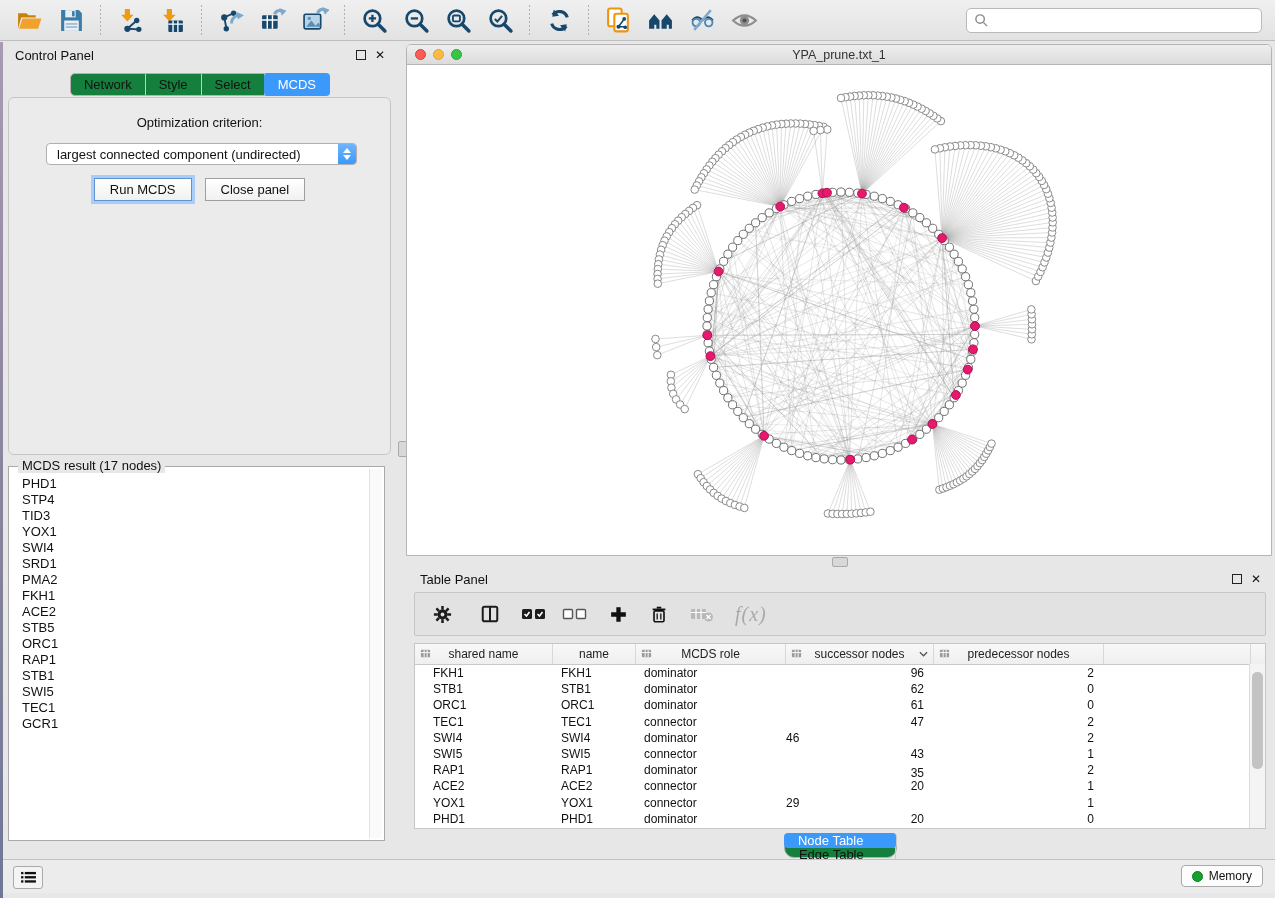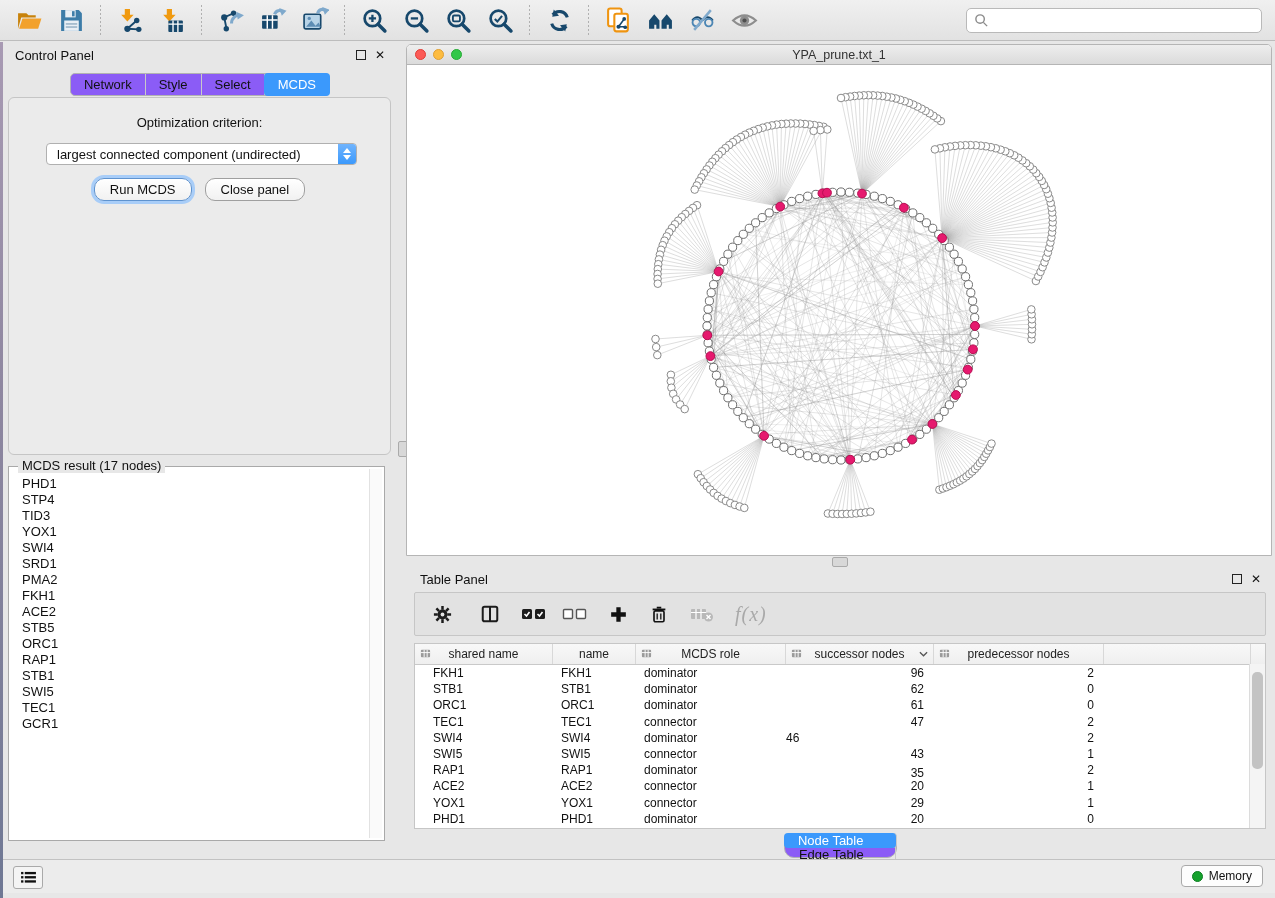--- a/index.html
+++ b/index.html
@@ -24,38 +24,38 @@
     background:linear-gradient(#a89ab3,#8f87a0 40%,#6f7894);}
   #wallpaper-bottom{position:absolute;left:0;right:0;bottom:0;height:5px;
     background:linear-gradient(90deg,#2a3a5e,#16223e 20%,#31426b 45%,#141f38 70%,#253push 90%,#1b2742);}
 
   
   #control-panel{position:absolute;left:3px;top:42px;width:394px;bottom:38px;}
   .panel-title-row{height:26px;display:flex;align-items:center;padding:0 12px;font-size:13px;}
   .win-btns{margin-left:auto;display:flex;gap:9px;align-items:center;}
   .float-icon{width:8px;height:8px;border:1.5px solid #222;display:inline-block;}
   .close-icon{font-size:12px;font-weight:bold;color:#111;line-height:1;}
-  .seg-group{display:flex;background:#8b5cf6;border:1px solid #b2b2b2;border-radius:5px;height:21px;align-items:stretch;}
+  .seg-group{display:flex;background:#15803d;border:1px solid #b2b2b2;border-radius:5px;height:21px;align-items:stretch;}
   .seg-tab{padding:0 13px;font-size:13px;display:flex;align-items:center;border-right:1px solid #c9c9c9;cursor:default;}
   .seg-tab:last-child{border-right:none;}
   .seg-tab.active{background:#3b99fc;color:#fff;border-radius:4px;margin:-1px;padding:0 14px;}
   #cp-tabs-wrap{position:absolute;left:0;right:0;top:31px;display:flex;justify-content:center;}
   #cp-content{position:absolute;left:5px;right:6px;top:55px;height:358px;background:#ebebeb;
     border:1px solid #c5c5c5;border-radius:6px;box-sizing:border-box;}
   #criterion-label{text-align:center;margin-top:17px;font-size:13px;}
   #criterion-dd{position:absolute;left:37px;right:33px;top:45px;height:22px;background:#fff;
     border:1px solid #b0b0b0;border-radius:4px;font-size:13px;display:flex;align-items:center;
     padding-left:10px;box-sizing:border-box;}
   #dd-stepper{position:absolute;right:0;top:0;bottom:0;width:18px;border-radius:0 3px 3px 0;
     background:linear-gradient(#70b4fd,#3b99fc);display:flex;flex-direction:column;
     align-items:center;justify-content:center;gap:2px;}
   .tri-up{width:0;height:0;border-left:4px solid transparent;border-right:4px solid transparent;border-bottom:5px solid #fff;}
   .tri-down{width:0;height:0;border-left:4px solid transparent;border-right:4px solid transparent;border-top:5px solid #fff;}
   #btn-row{position:absolute;top:80px;left:0;right:0;display:flex;justify-content:center;gap:13px;}
-  .btn{background:linear-gradient(#ffffff,#f1f1f1);border:1px solid #9f9f9f;border-radius:10px;
+  .btn{background:linear-gradient(#ffffff,#f1f1f1);border:1px solid #9f9f9f;border-radius:0;
     font-size:13px;height:23px;padding:0 15px;display:flex;align-items:center;box-sizing:border-box;}
   .btn.focus{box-shadow:0 0 0 3px #a8cdf8;border-color:#5f93cf;}
 
   #mcds-group{position:absolute;left:5px;right:12px;top:424px;bottom:19px;background:#fff;
     border:1px solid #a9a9a9;}
   #mcds-legend{position:absolute;top:-9px;left:9px;background:#e7e7e7;padding:0 4px;font-size:13px;}
   #mcds-list{position:absolute;left:0;top:9px;bottom:2px;right:16px;overflow:hidden;padding-left:13px;}
   .mcds-item{font-size:13px;line-height:16px;}
   #mcds-scroll{position:absolute;top:2px;bottom:2px;right:2px;width:12px;background:#fafafa;border-left:1px solid #e2e2e2;}
 
@@ -1275,21 +1275,21 @@
             <div class="td" style="width: 138px; text-align: left; padding-left: 18px;">ACE2</div>
             <div class="td" style="width: 83px; text-align: left; padding-left: 8px;">ACE2</div>
             <div class="td" style="width: 150px; text-align: left; padding-left: 8px;">connector</div>
             <div class="td" style="width: 148px; text-align: right; padding-right: 10px;">20</div>
             <div class="td" style="width: 170px; text-align: right; padding-right: 10px;">1</div>
           </div>
           <div class="tr">
             <div class="td" style="width: 138px; text-align: left; padding-left: 18px;">YOX1</div>
             <div class="td" style="width: 83px; text-align: left; padding-left: 8px;">YOX1</div>
             <div class="td" style="width: 150px; text-align: left; padding-left: 8px;">connector</div>
-            <div class="td" style="width: 148px; text-align: right; padding-right: 10px;">29</div>
+            <div class="td" style="width: 148px; text-align: left; padding-right: 10px;">29</div>
             <div class="td" style="width: 170px; text-align: right; padding-right: 10px;">1</div>
           </div>
           <div class="tr">
             <div class="td" style="width: 138px; text-align: left; padding-left: 18px;">PHD1</div>
             <div class="td" style="width: 83px; text-align: left; padding-left: 8px;">PHD1</div>
             <div class="td" style="width: 150px; text-align: left; padding-left: 8px;">dominator</div>
             <div class="td" style="width: 148px; text-align: right; padding-right: 10px;">20</div>
             <div class="td" style="width: 170px; text-align: right; padding-right: 10px;">0</div>
           </div>
         </div>

